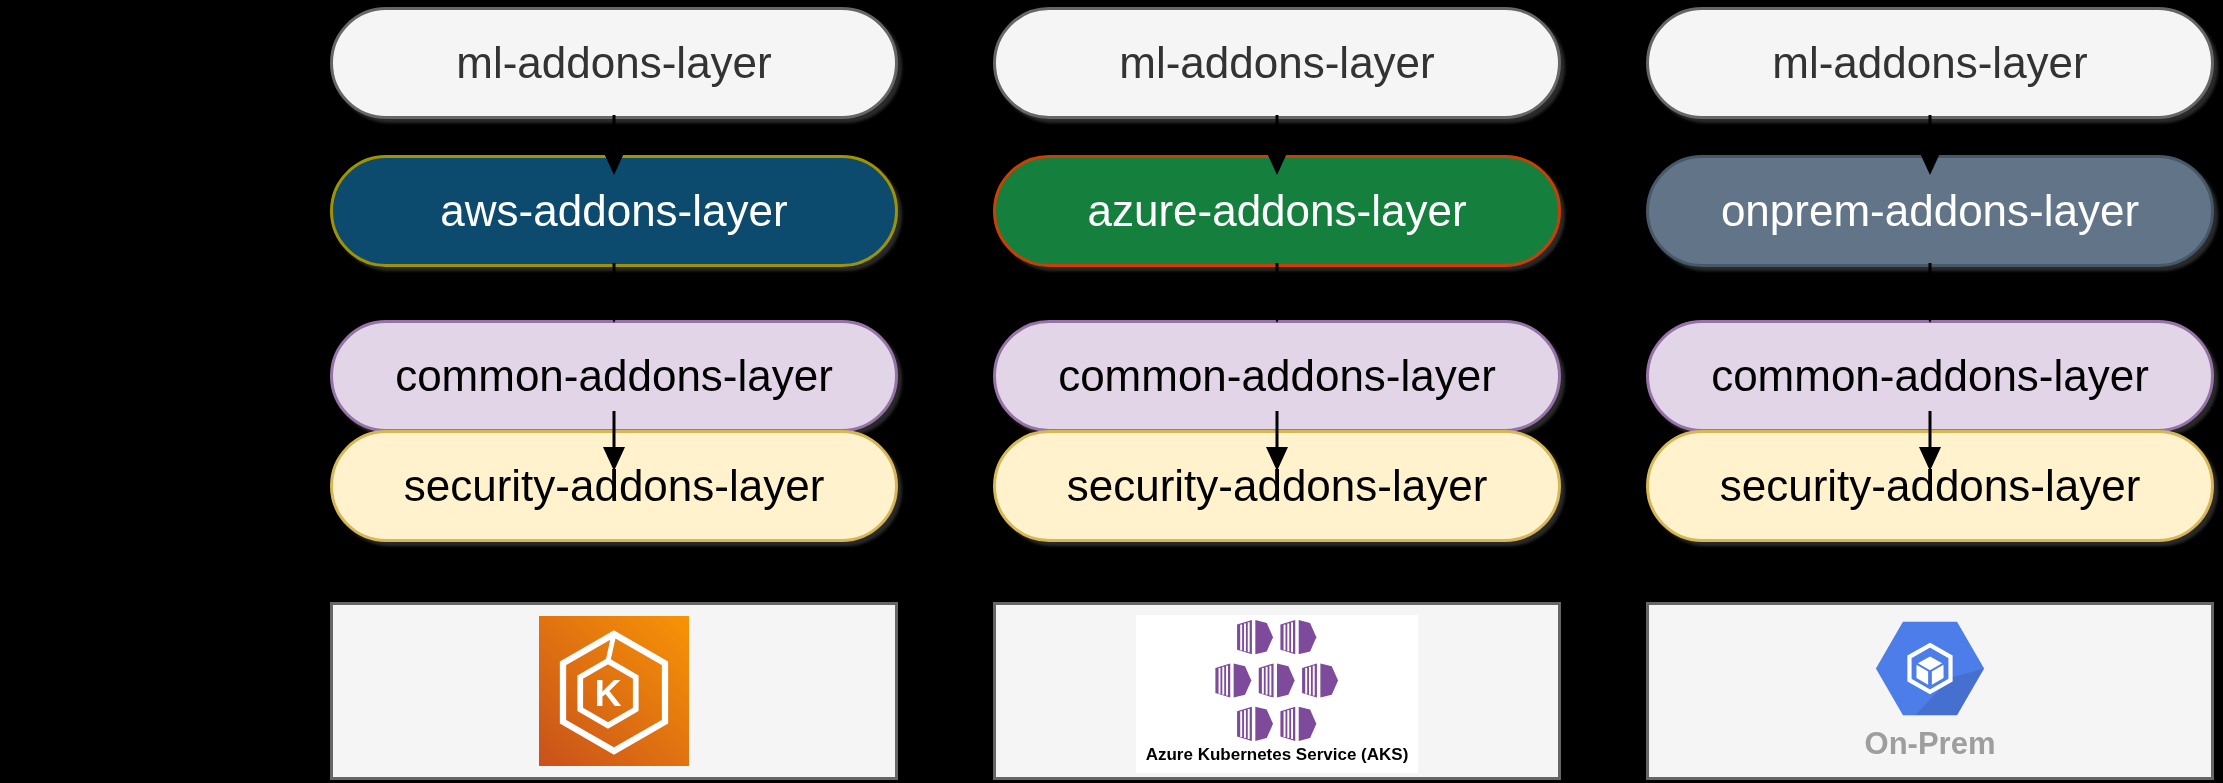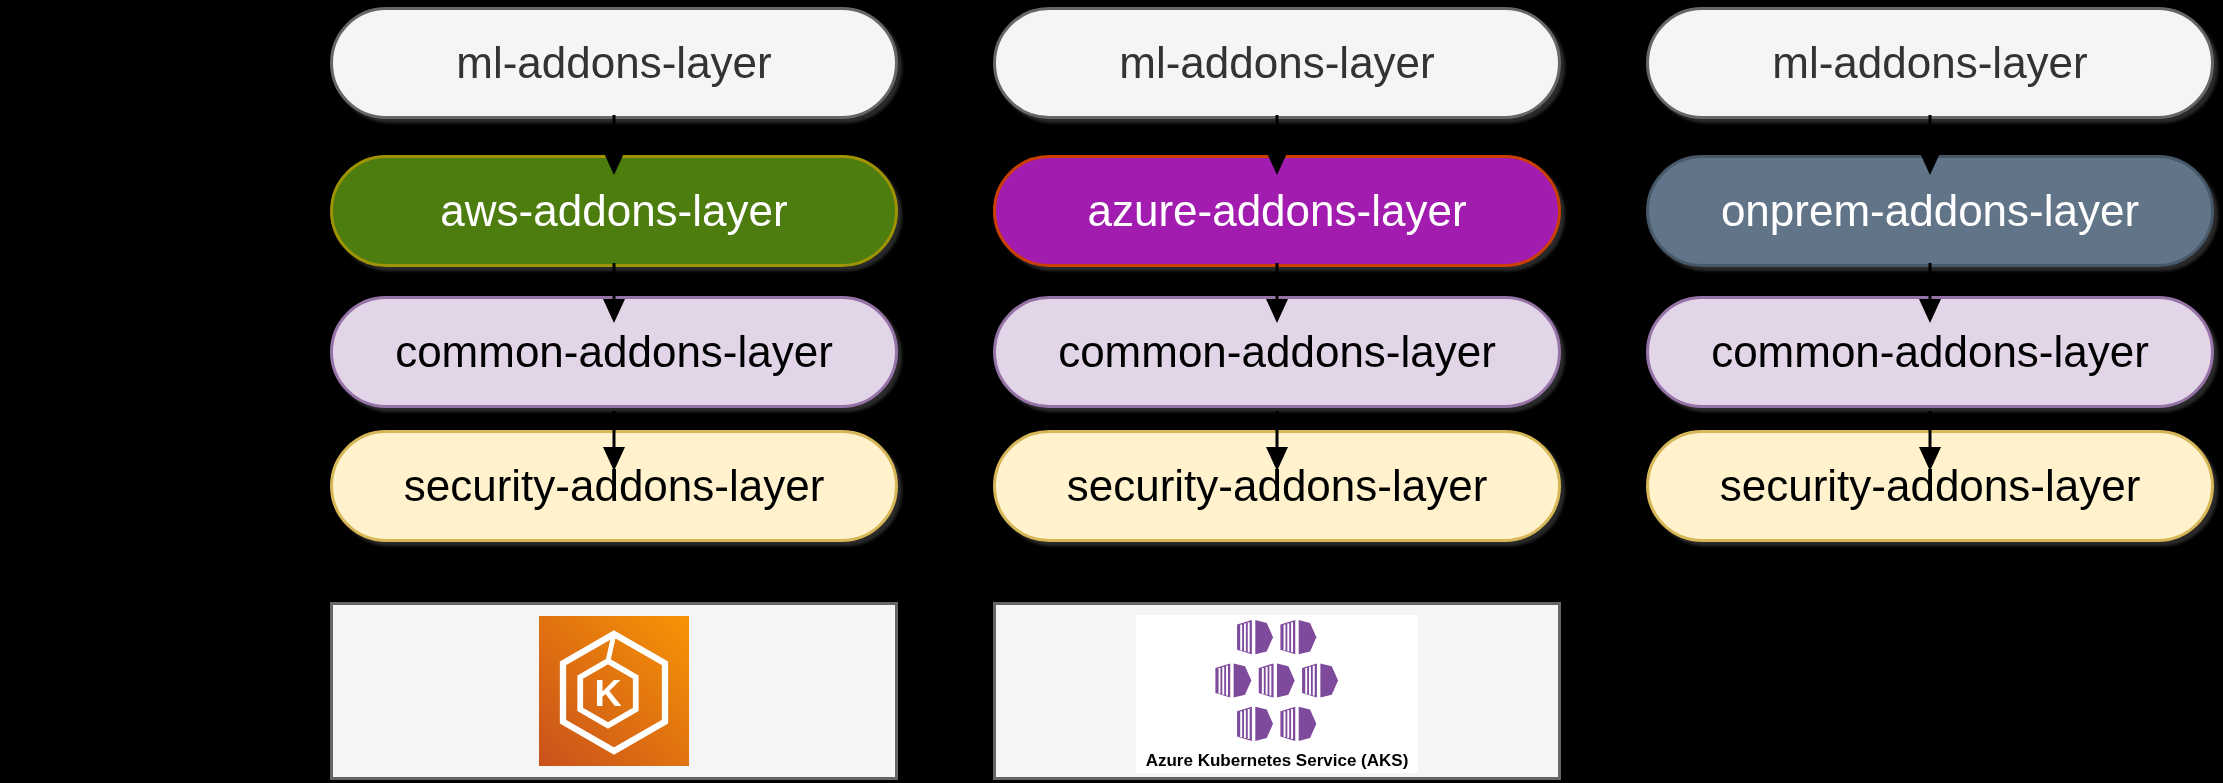--- a/index.html
+++ b/index.html
@@ -3,42 +3,42 @@
 <meta charset="utf-8">
 <style>
   html,body{margin:0;padding:0;background:#000;}
   .canvas{position:relative;width:2223px;height:783px;background:#000;overflow:hidden;
           font-family:"Liberation Sans",sans-serif;}
   .col{position:absolute;top:0;width:568px;height:783px;}
   .c1{left:330px}.c2{left:993px}.c3{left:1646px}
   .pill{position:absolute;left:0;width:568px;height:112px;border:3px solid;border-radius:60px;
         box-sizing:border-box;display:flex;align-items:center;justify-content:center;
         font-size:44px;box-shadow:4px 4px 3px rgba(110,110,110,.38);}
-  .r1{top:7px}.r2{top:155px}.r3{top:296px}.r4{top:430px}
+  .r1{top:7px}.r2{top:155px}.r3{top:320px}.r4{top:430px}
   .pill-label{white-space:nowrap;}
   .arrow{position:absolute;left:271px;width:26px;height:60px;}
   .a1{top:115px}.a2{top:263px}.a3{top:411px}.a4{top:560px}
   .pbox{position:absolute;top:602px;left:0;width:568px;height:178px;border:3px solid;
         box-sizing:border-box;display:flex;flex-direction:column;align-items:center;justify-content:center;}
   .eks-svg{display:block;}
   .aks-panel{background:#ffffff;width:282px;height:158px;margin-top:6px;box-sizing:border-box;
              display:flex;flex-direction:column;align-items:center;justify-content:flex-start;padding-top:5px;}
-  .aks-caption{font-weight:bold;font-size:17px;margin-top:10px;white-space:nowrap;}
+  .aks-caption{font-weight:bold;font-size:17px;margin-top:4px;white-space:nowrap;}
   .onprem-caption{font-weight:bold;font-size:31px;margin-top:9px;white-space:nowrap;}
 </style>
 </head>
 <body>
 
 <div class="canvas">
 
   <div class="col c1">
     <div class="pill r1" style="background-color: rgb(245, 245, 245); border-color: rgb(102, 102, 102); color: rgb(51, 51, 51);">
       <span class="pill-label">ml-addons-layer</span>
     </div>
-    <div class="pill r2" style="background-color: #4d7c0f; border-color: rgb(159, 147, 2); color: rgb(255, 255, 255);">
+    <div class="pill r2" style="background-color: #0c4a6e; border-color: rgb(159, 147, 2); color: rgb(255, 255, 255);">
       <span class="pill-label">aws-addons-layer</span>
     </div>
     <div class="pill r3" style="background-color: rgb(225, 213, 231); border-color: rgb(150, 115, 166); color: rgb(0, 0, 0);">
       <span class="pill-label">common-addons-layer</span>
     </div>
     <div class="pill r4" style="background-color: rgb(255, 242, 204); border-color: rgb(214, 182, 86); color: rgb(0, 0, 0);">
       <span class="pill-label">security-addons-layer</span>
     </div>
 
     <svg class="arrow a1" viewBox="0 0 26 60" style="color: rgb(0, 0, 0);">
@@ -72,21 +72,21 @@
         <line x1="50" y1="12" x2="46" y2="30" stroke="#ffffff" stroke-width="3.2"></line>
         <text x="46" y="60" fill="#ffffff" font-size="25" font-weight="bold" text-anchor="middle" font-family="Liberation Sans, sans-serif">K</text>
       </svg>
     </div>
   </div>
 
   <div class="col c2">
     <div class="pill r1" style="background-color: rgb(245, 245, 245); border-color: rgb(102, 102, 102); color: rgb(51, 51, 51);">
       <span class="pill-label">ml-addons-layer</span>
     </div>
-    <div class="pill r2" style="background-color: #a21caf; border-color: rgb(204, 63, 2); color: rgb(255, 255, 255);">
+    <div class="pill r2" style="background-color: #15803d; border-color: rgb(204, 63, 2); color: rgb(255, 255, 255);">
       <span class="pill-label">azure-addons-layer</span>
     </div>
     <div class="pill r3" style="background-color: rgb(225, 213, 231); border-color: rgb(150, 115, 166); color: rgb(0, 0, 0);">
       <span class="pill-label">common-addons-layer</span>
     </div>
     <div class="pill r4" style="background-color: rgb(255, 242, 204); border-color: rgb(214, 182, 86); color: rgb(0, 0, 0);">
       <span class="pill-label">security-addons-layer</span>
     </div>
 
     <svg class="arrow a1" viewBox="0 0 26 60" style="color: rgb(0, 0, 0);">
@@ -157,15 +157,26 @@
     </svg>
     <svg class="arrow a3" viewBox="0 0 26 60" style="color: rgb(0, 0, 0);">
       <line x1="13" y1="0" x2="13" y2="40" stroke="currentColor" stroke-width="3"></line>
       <polygon points="2,36 24,36 13,60" fill="currentColor"></polygon>
     </svg>
     <svg class="arrow a4" viewBox="0 0 26 60" style="color: rgb(0, 0, 0);">
       <line x1="13" y1="0" x2="13" y2="40" stroke="currentColor" stroke-width="3"></line>
       <polygon points="2,36 24,36 13,60" fill="currentColor"></polygon>
     </svg>
 
+    <div class="pbox" style="background-color: rgb(245, 245, 245); border-color: rgb(102, 102, 102);">
+      <svg viewBox="0 0 120 104" width="112" height="97">
+        <polygon points="31,2 89,2 118,52 89,102 31,102 2,52" fill="#4d7de8"></polygon>
+        <polygon points="82,62 118,52 89,102 44,102" fill="#000000" opacity="0.10"></polygon>
+        <polygon points="60,27 82,39.5 82,64.5 60,77 38,64.5 38,39.5" fill="none" stroke="#ffffff" stroke-width="4.5"></polygon>
+        <polygon points="60,39 73,46.5 60,54 47,46.5" fill="#ffffff"></polygon>
+        <polygon points="45.5,48 58,55.2 58,69.5 45.5,62.3" fill="#ffffff"></polygon>
+        <polygon points="74.5,48 62,55.2 62,69.5 74.5,62.3" fill="#ffffff"></polygon>
+      </svg>
+      <div class="onprem-caption" style="color: rgb(158, 158, 158);">On-Prem</div>
+    </div>
   </div>
 
 </div>
 
 </body></html>

